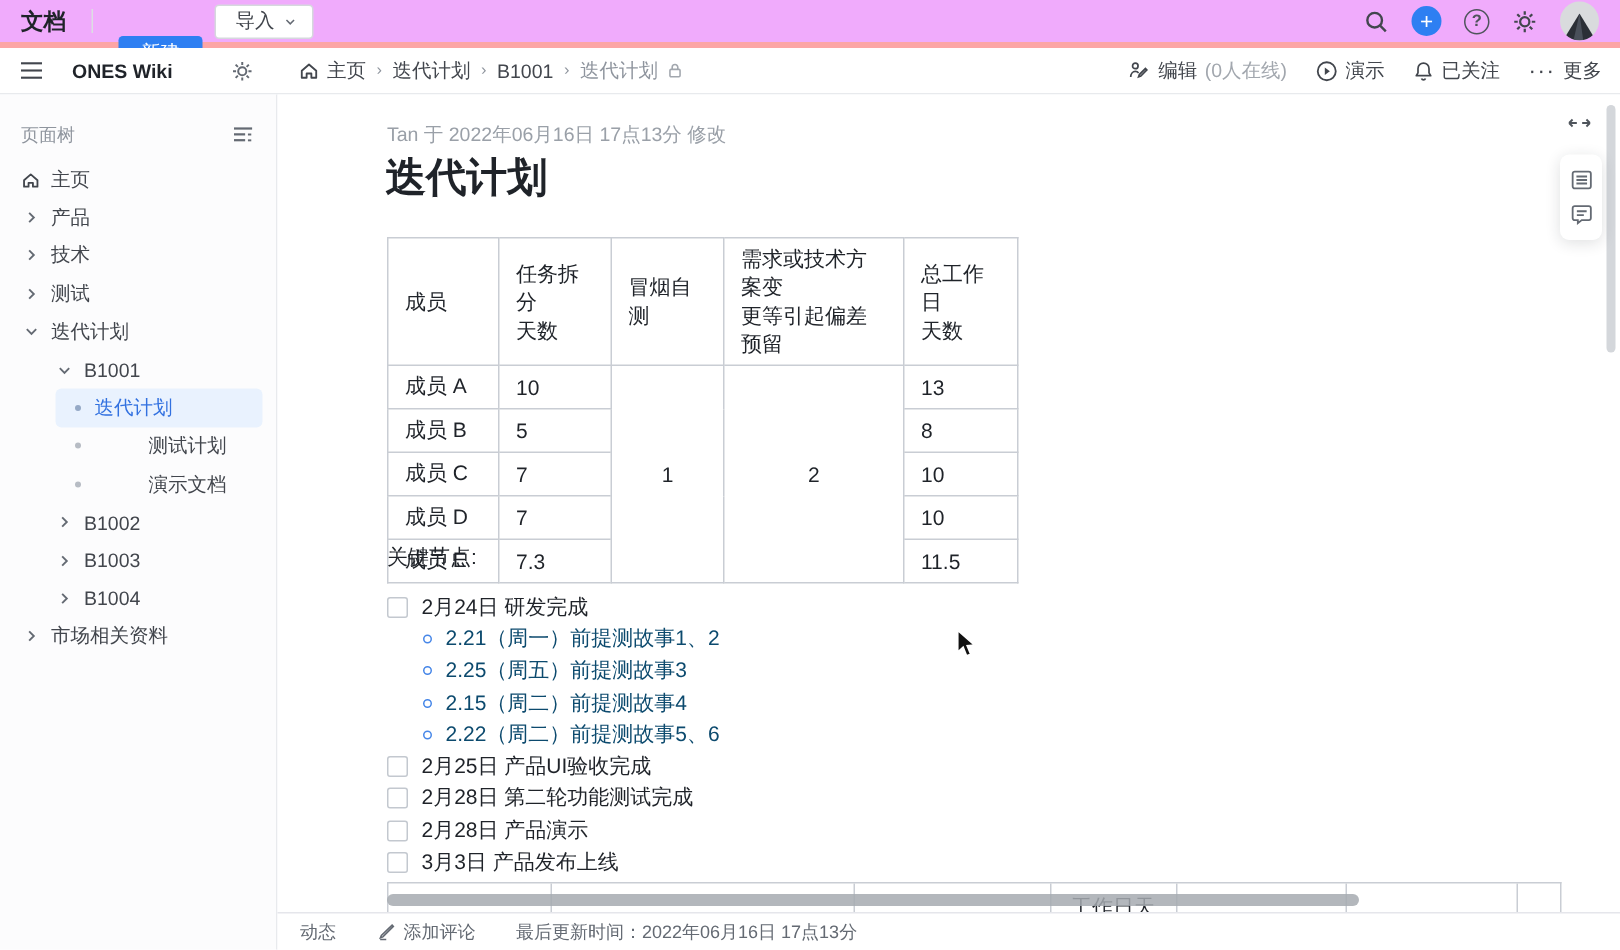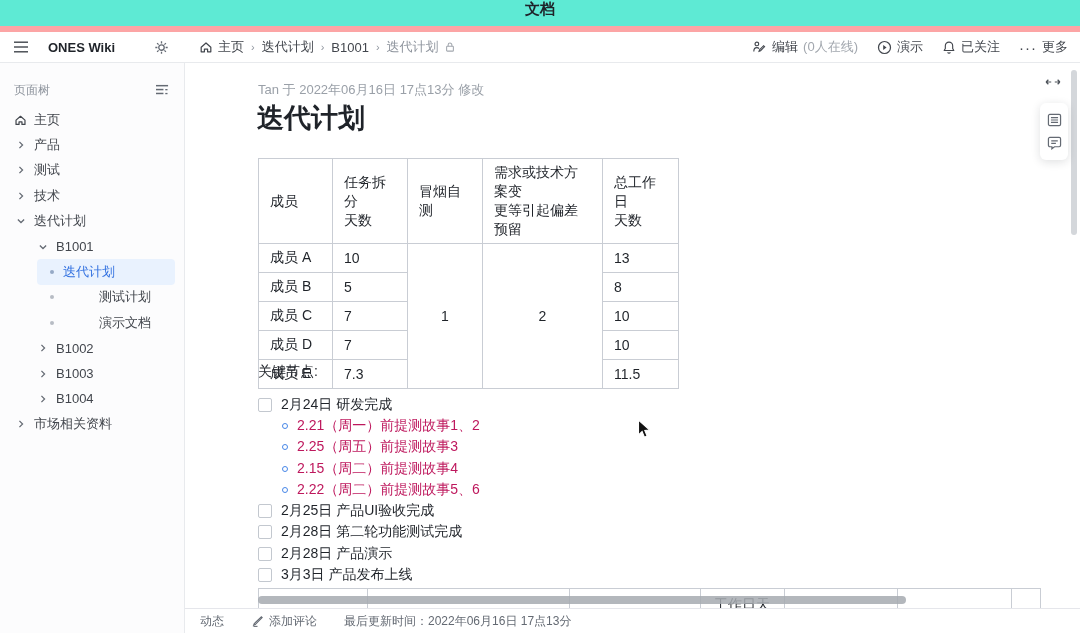--- a/index.html
+++ b/index.html
@@ -2,21 +2,21 @@
 <html><head>
 <meta charset="utf-8">
 <style>
   * { margin:0; padding:0; box-sizing:border-box; }
   html,body { width:1080px; height:633px; overflow:hidden; background:#fff;
     font-family:"Liberation Sans","DejaVu Sans",sans-serif; color:#1f2329; }
   svg { display:block; }
 
   
   .topbar { position:absolute; left:0; top:0; width:1080px; height:32px;
-    display:flex; align-items:center; padding:0 14px; border-bottom:6px solid #fca5a5; background:#5eead4;flex-direction:column; }
+    display:flex; align-items:center; padding:0 14px; border-bottom:4px solid #fca5a5; background:#f0abfc; }
   .app-title { font-size:15px; font-weight:700; color:#1f2329; }
   .tb-divider { width:1px; height:16px; background:#dcdee2; margin:0 17px; }
   .btn-primary { height:23px; padding:0 15px; background:#2e7ff2; color:#fff; font-size:13px;
     border:none; border-radius:3px; display:flex; align-items:center; cursor:pointer;margin-top:42px; }
   .btn-outline { height:23px; margin-left:8px; padding:0 10px 0 13px; background:#fff; color:#42464d;
     font-size:13px; border:1px solid #d5d8dd; border-radius:3px; display:flex; align-items:center; gap:6px; cursor:pointer; }
   .tb-right { margin-left:auto; display:flex; align-items:center; gap:15px; }
   .plus-circle { width:20px; height:20px; border-radius:50%; background:#2e7ff2; color:#fff;
     display:flex; align-items:center; justify-content:center; font-size:15px; line-height:1; }
   .help-circle { width:17px; height:17px; border-radius:50%; border:1.4px solid #4e545b; color:#4e545b;
@@ -62,21 +62,21 @@
   .sheet th, .sheet td { border:1px solid #c9cdd4; font-size:14px; font-weight:400;
     text-align:left; padding:4px 11px; color:#1f2329; background:#fff; }
   .sheet th { height:46px; white-space:pre-line; line-height:19px; vertical-align:middle; }
   .sheet td { height:29px; }
   .sheet td.center { text-align:center; }
 
   .milestones { position:absolute; left:73px; top:300px; font-size:14px; color:#1f2329; }
   .checklist { position:absolute; left:73px; top:331px; width:560px; }
   .chk-row { height:21.3px; display:flex; align-items:center; gap:9px; font-size:14px; color:#1f2329; }
   .chk-box { width:14px; height:14px; border:1px solid #c3c8cf; border-radius:2px; background:#fff; flex:0 0 14px; cursor:pointer; }
-  .sub-row { height:21.3px; display:flex; align-items:center; gap:9px; padding-left:24px; font-size:14px; color:#be185d; }
+  .sub-row { height:21.3px; display:flex; align-items:center; gap:9px; padding-left:24px; font-size:14px; color:#0c4a6e; }
   .sub-dot { width:6px; height:6px; border-radius:50%; border:1.4px solid #4787e8; background:#fff; flex:0 0 6px; }
 
   .partial-table { position:absolute; left:73px; top:525px; width:783px; height:22px;
     border:1px solid #c9cdd4; border-bottom:none; background:#fff; }
   .pt-line { position:absolute; top:0; width:1px; height:22px; background:#c9cdd4; }
   .pt-text { position:absolute; left:441px; top:7px; width:84px; text-align:center; font-size:14px; color:#1f2329; }
 
   .hscroll { position:absolute; left:73px; top:533px; width:648px; height:8px;
     background:#a6aab0; border-radius:4px; opacity:.85; cursor:pointer; }
   .vscroll { position:absolute; right:3px; top:7px; width:6px; height:165px;
@@ -234,29 +234,29 @@
         </svg>
       </span>
     <span>产品</span>
   </div>
   <div class="t-item lv0">
     <span class="t-icn">
         <svg width="10" height="10" viewBox="0 0 16 16">
           <path d="M5.5 3l5 5-5 5" stroke="#646a73" stroke-width="2" fill="none"></path>
         </svg>
       </span>
+    <span>技术</span>
+  </div>
+  <div class="t-item lv0">
+    <span class="t-icn">
+        <svg width="10" height="10" viewBox="0 0 16 16">
+          <path d="M5.5 3l5 5-5 5" stroke="#646a73" stroke-width="2" fill="none"></path>
+        </svg>
+      </span>
     <span>测试</span>
-  </div>
-  <div class="t-item lv0">
-    <span class="t-icn">
-        <svg width="10" height="10" viewBox="0 0 16 16">
-          <path d="M5.5 3l5 5-5 5" stroke="#646a73" stroke-width="2" fill="none"></path>
-        </svg>
-      </span>
-    <span>技术</span>
   </div>
   <div class="t-item lv0">
     <span class="t-icn">
         <svg width="10" height="10" viewBox="0 0 16 16">
           <path d="M3 5.5l5 5 5-5" stroke="#646a73" stroke-width="2" fill="none"></path>
         </svg>
       </span>
     <span>迭代计划</span>
   </div>
   <div class="t-item lv1">

